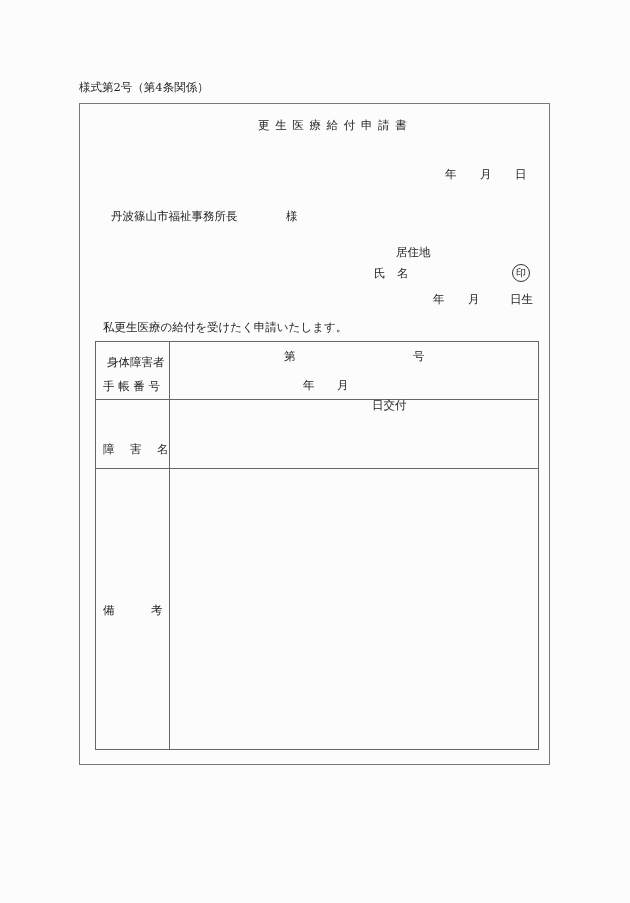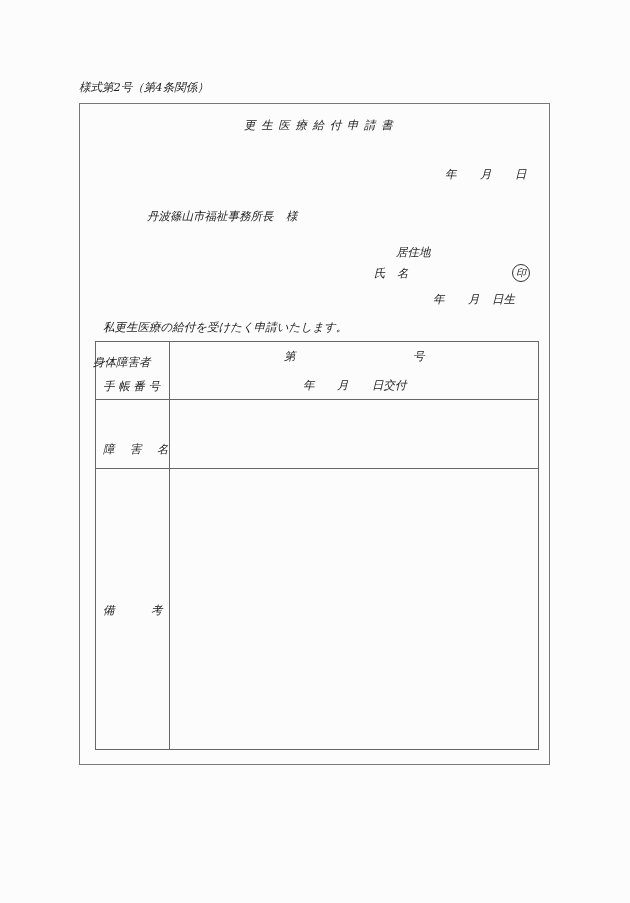--- a/index.html
+++ b/index.html
@@ -1,59 +1,59 @@
 <!DOCTYPE html>
 <html><head>
 <meta charset="utf-8">
 <style>
   html, body { margin:0; padding:0; }
   body { width:630px; height:903px; background:#fcfcfc; position:relative; font-family:"DejaVu Serif","Liberation Serif",serif; color:#222; overflow:hidden; }
-  .abs { position:absolute; white-space:nowrap;font-style:italic; }
+  .abs { position:absolute; white-space:nowrap; }
   .t12 { font-size:11.5px; }
   .outer { position:absolute; left:79px; top:103px; width:471px; height:662px; border:1px solid #777; box-sizing:border-box; }
   .tbl { position:absolute; left:95px; top:341px; width:444px; height:409px; border:1px solid #666; box-sizing:border-box; }
   .vline { position:absolute; left:169px; top:341px; width:1px; height:409px; background:#666; }
   .hline { position:absolute; left:95px; width:444px; height:1px; background:#666; }
   .seal { display:inline-block; width:16px; height:16px; border:1px solid #333; border-radius:50%; font-size:10px; line-height:16px; text-align:center; }
 </style>
 </head>
 <body>
 
 <div class="abs t12" style="left:79px;top:80px;">様式第2号（第4条関係）</div>
 
 <div class="outer"></div>
 
-<div class="abs t12" style="left:244px;top:118px;letter-spacing:1px;">更 生 医 療 給 付 申 請 書</div>
+<div class="abs t12" style="left:258px;top:118px;letter-spacing:1px;">更 生 医 療 給 付 申 請 書</div>
 
 <span class="abs t12" style="left:445px;top:167px;">年</span>
 <span class="abs t12" style="left:480px;top:167px;">月</span>
 <span class="abs t12" style="left:515px;top:167px;">日</span>
 
-<span class="abs t12" style="left:111px;top:209px;margin-left:36px;">丹波篠山市福祉事務所長</span>
+<span class="abs t12" style="left:111px;top:209px;">丹波篠山市福祉事務所長</span>
 <span class="abs t12" style="left:286px;top:209px;">様</span>
 
 <span class="abs t12" style="left:396px;top:245px;">居住地</span>
 <span class="abs t12" style="left:374px;top:266px;">氏　名</span>
 <span class="abs seal" style="left:512px;top:264px;">印</span>
 
 <span class="abs t12" style="left:433px;top:292px;">年</span>
 <span class="abs t12" style="left:468px;top:292px;">月</span>
-<span class="abs t12" style="left:492px;top:292px;">日生</span>
+<span class="abs t12" style="left:510px;top:292px;">日生</span>
 
 <div class="abs t12" style="left:103px;top:320px;">私更生医療の給付を受けたく申請いたします。</div>
 
 <div class="tbl"></div>
 <div class="vline"></div>
 <div class="hline" style="top:399px;"></div>
 <div class="hline" style="top:468px;"></div>
 
-<span class="abs t12" style="left:93px;top:355px;">身体障害者</span>
+<span class="abs t12" style="left:107px;top:355px;">身体障害者</span>
 <span class="abs t12" style="left:103px;top:379px;">手 帳 番 号</span>
 <span class="abs t12" style="left:284px;top:349px;">第</span>
 <span class="abs t12" style="left:413px;top:349px;">号</span>
 <span class="abs t12" style="left:303px;top:378px;">年</span>
 <span class="abs t12" style="left:337px;top:378px;">月</span>
-<span class="abs t12" style="left:372px;top:378px;">日交付</span>
+<span class="abs t12" style="left:372px;top:398px;">日交付</span>
 
 <span class="abs t12" style="left:103px;top:442px;letter-spacing:2px;">障　害　名</span>
 
 <span class="abs t12" style="left:103px;top:603px;">備</span>
 <span class="abs t12" style="left:151px;top:603px;">考</span>
 
 </body></html>

